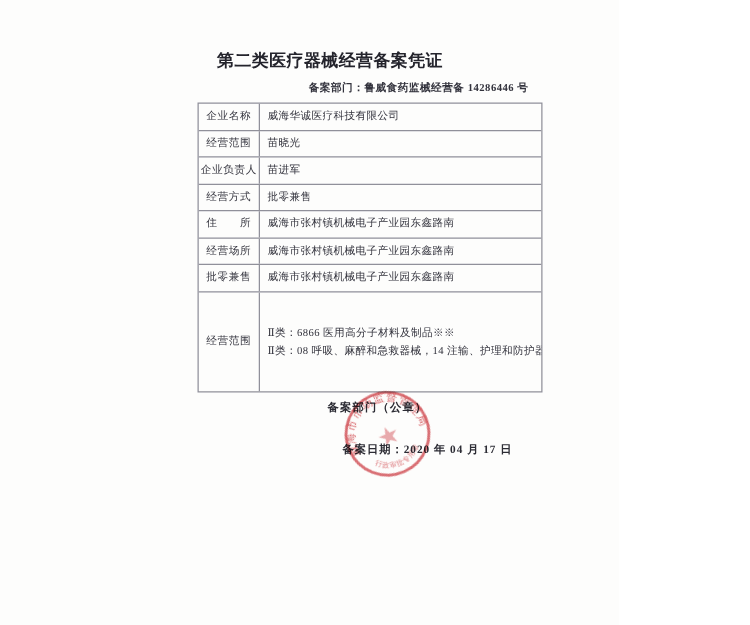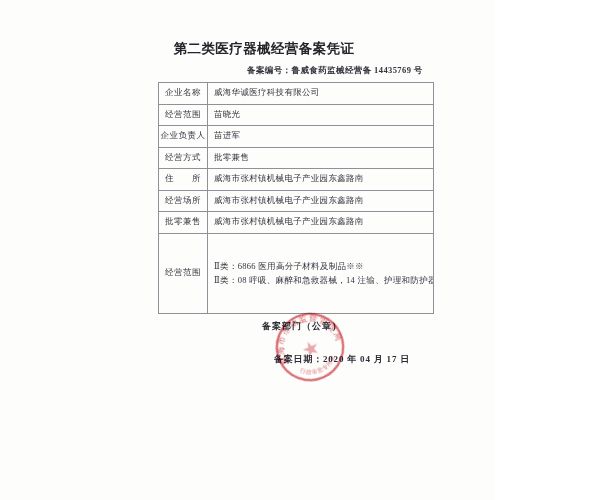--- a/index.html
+++ b/index.html
@@ -57,21 +57,21 @@
     filter:blur(0.3px);
   }
 </style>
 </head>
 <body>
 
 <div class="page">
 
   <div class="doc-title">第二类医疗器械经营备案凭证</div>
 
-  <div class="record-no"><span>备案编号：</span><span>鲁威食药监械经营备 14435769 号</span></div>
+  <div class="record-no"><span>备案部门：</span><span>鲁威食药监械经营备 14286446 号</span></div>
 
   <div class="cert-table">
     <div class="row">
       <div class="cell-label">企业名称</div>
       <div class="cell-value">威海华诚医疗科技有限公司</div>
     </div>
     <div class="row">
       <div class="cell-label">经营范围</div>
       <div class="cell-value">苗晓光</div>
     </div>

